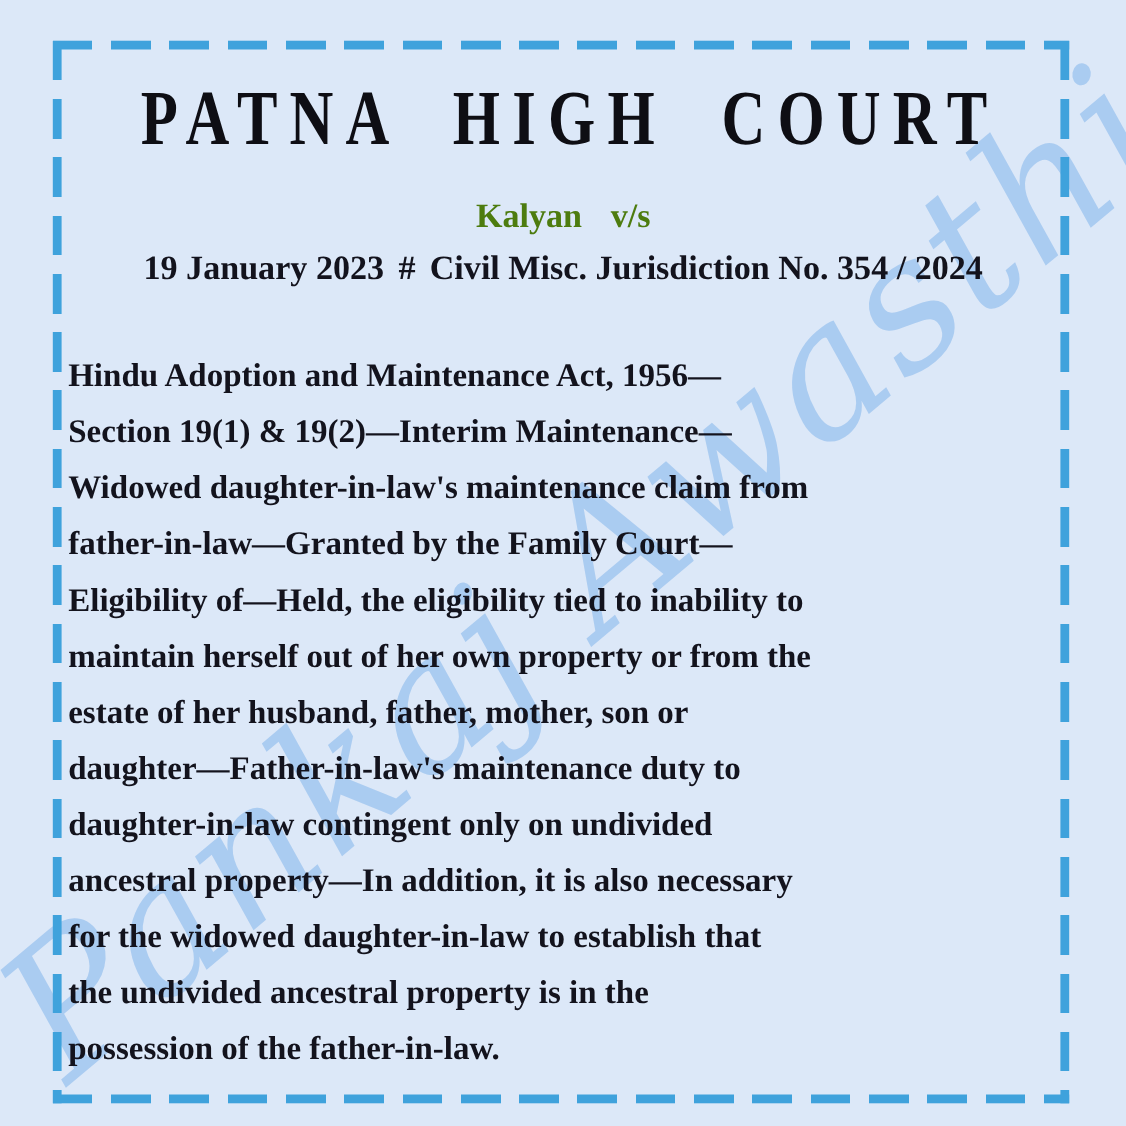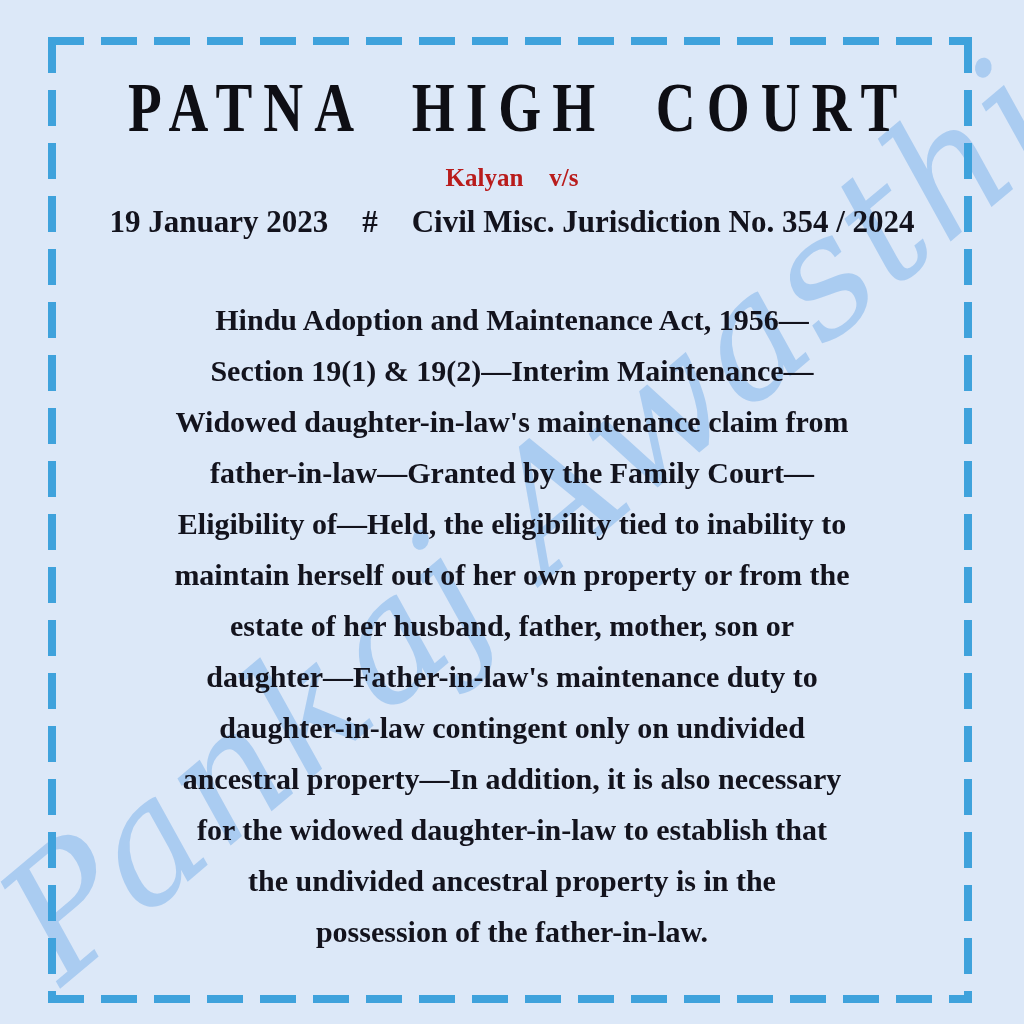--- a/index.html
+++ b/index.html
@@ -59,47 +59,47 @@
     font-weight: bold;
     letter-spacing: 0.20em;
     word-spacing: 0.45em;
     color: #0e0e14;
     line-height: 1.1;
     transform: scale(0.92, 1.18);
     margin-left: 0.2em; 
     white-space: nowrap;
   }
   .parties {
-    margin-top: 24px;
-    font-size: 25px;
+    margin-top: 38px;
+    font-size: 31px;
     font-weight: bold;
-    color: #b91c1c;
+    color: #4d7c0f;
     display: flex;
     justify-content: center;
     gap: 26px;
   }
   .caseline {
     margin-top: 12px;
     font-size: 31px;
     font-weight: bold;
     color: #13131d;
     display: flex;
     justify-content: center;
-    gap: 34px;
+    gap: 13px;
     white-space: nowrap;
   }
   .headnote {
     margin: 54px auto 0;
     width: 900px;
     font-size: 30px;
     font-weight: bold;
     color: #13131d;
     line-height: 51px;
     white-space: pre-line;
-    text-align: center;
+    text-align: left;
   }
 </style>
 </head>
 <body>
 
 <div class="watermark">Pankaj Awasthi</div>
 
 <div class="frame"></div>
 
 <div class="content">

